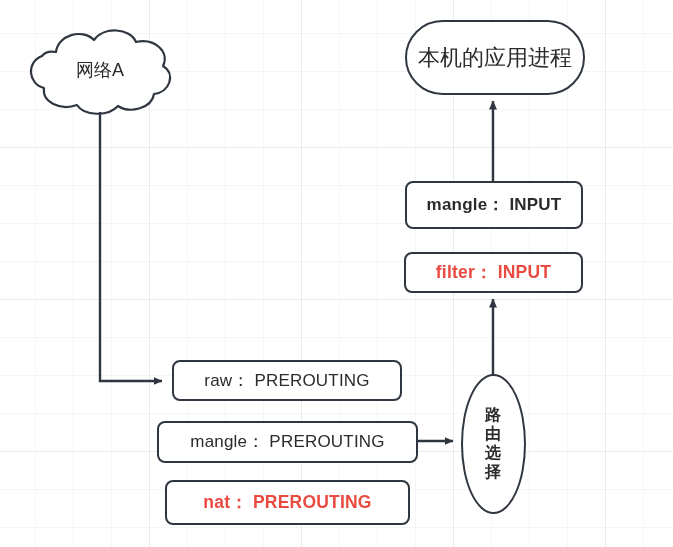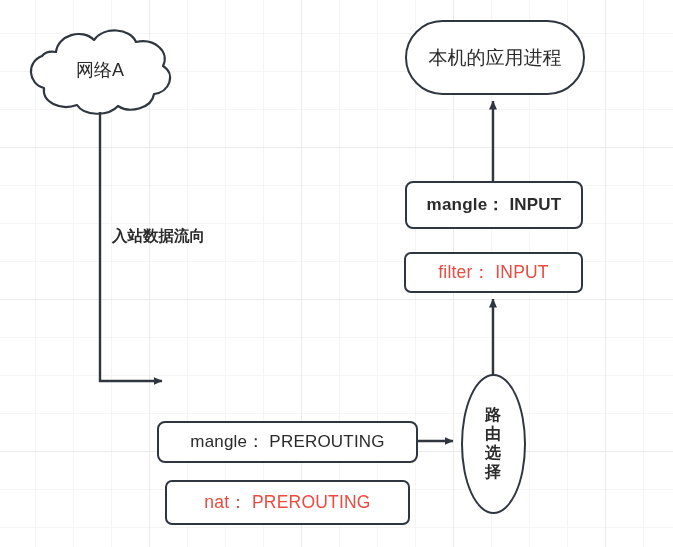--- a/index.html
+++ b/index.html
@@ -38,27 +38,26 @@
     color: #2b2b2b;
     text-align: center;
     line-height: 1.15;
   }
   .rect-box {
     border-radius: 8px;
     font-size: 17px;
     letter-spacing: 0.2px;
   }
   .accent-box {
-    font-weight: normal;
+    font-weight: bold;
     font-size: 17.5px;
-    border-radius: 7px;
   }
   .pill-box {
     border-radius: 40px;
-    font-size: 19px;
+    font-size: 22px;
   }
   .ellipse-node {
     border-radius: 50%;
     font-weight: bold;
     font-size: 16px;
     line-height: 1.18;
     letter-spacing: 1px;
   }
   .cloud-wrap {
     position: absolute;
@@ -119,28 +118,28 @@
 
     <g>
       <path d="M493,378 L493,299" fill="none" stroke="#2f3640" stroke-width="2.4" marker-end="url(#arrowhead)"></path>
     </g>
 
     <g>
       <path d="M493,182 L493,101" fill="none" stroke="#2f3640" stroke-width="2.4" marker-end="url(#arrowhead)"></path>
     </g>
   </svg>
 
-  <div class="flow-label" style="left:112px; top:226px;">入站数据流向</div>
 
   <div class="node pill-box" style="left:405px; top:20px; width:180px; height:75px;">本机的应用进程</div>
 
   <div class="node rect-box" style="left:405px; top:181px; width:178px; height:48px;font-weight:bold;">mangle： INPUT</div>
 
   <div class="node rect-box accent-box" style="left:404px; top:252px; width:179px; height:41px; color:#ea4b41;">filter： INPUT</div>
 
+  <div class="node rect-box" style="left:172px; top:360px; width:230px; height:41px;">raw： PREROUTING</div>
 
   <div class="node rect-box" style="left:157px; top:421px; width:261px; height:42px;">mangle： PREROUTING</div>
 
   <div class="node rect-box accent-box" style="left:165px; top:480px; width:245px; height:45px; color:#ea4b41;">nat： PREROUTING</div>
 
   <div class="node ellipse-node vstack" style="left:461px; top:374px; width:65px; height:140px; flex-direction:column;">
     <span>路</span>
     <span>由</span>
     <span>选</span>
     <span>择</span>

